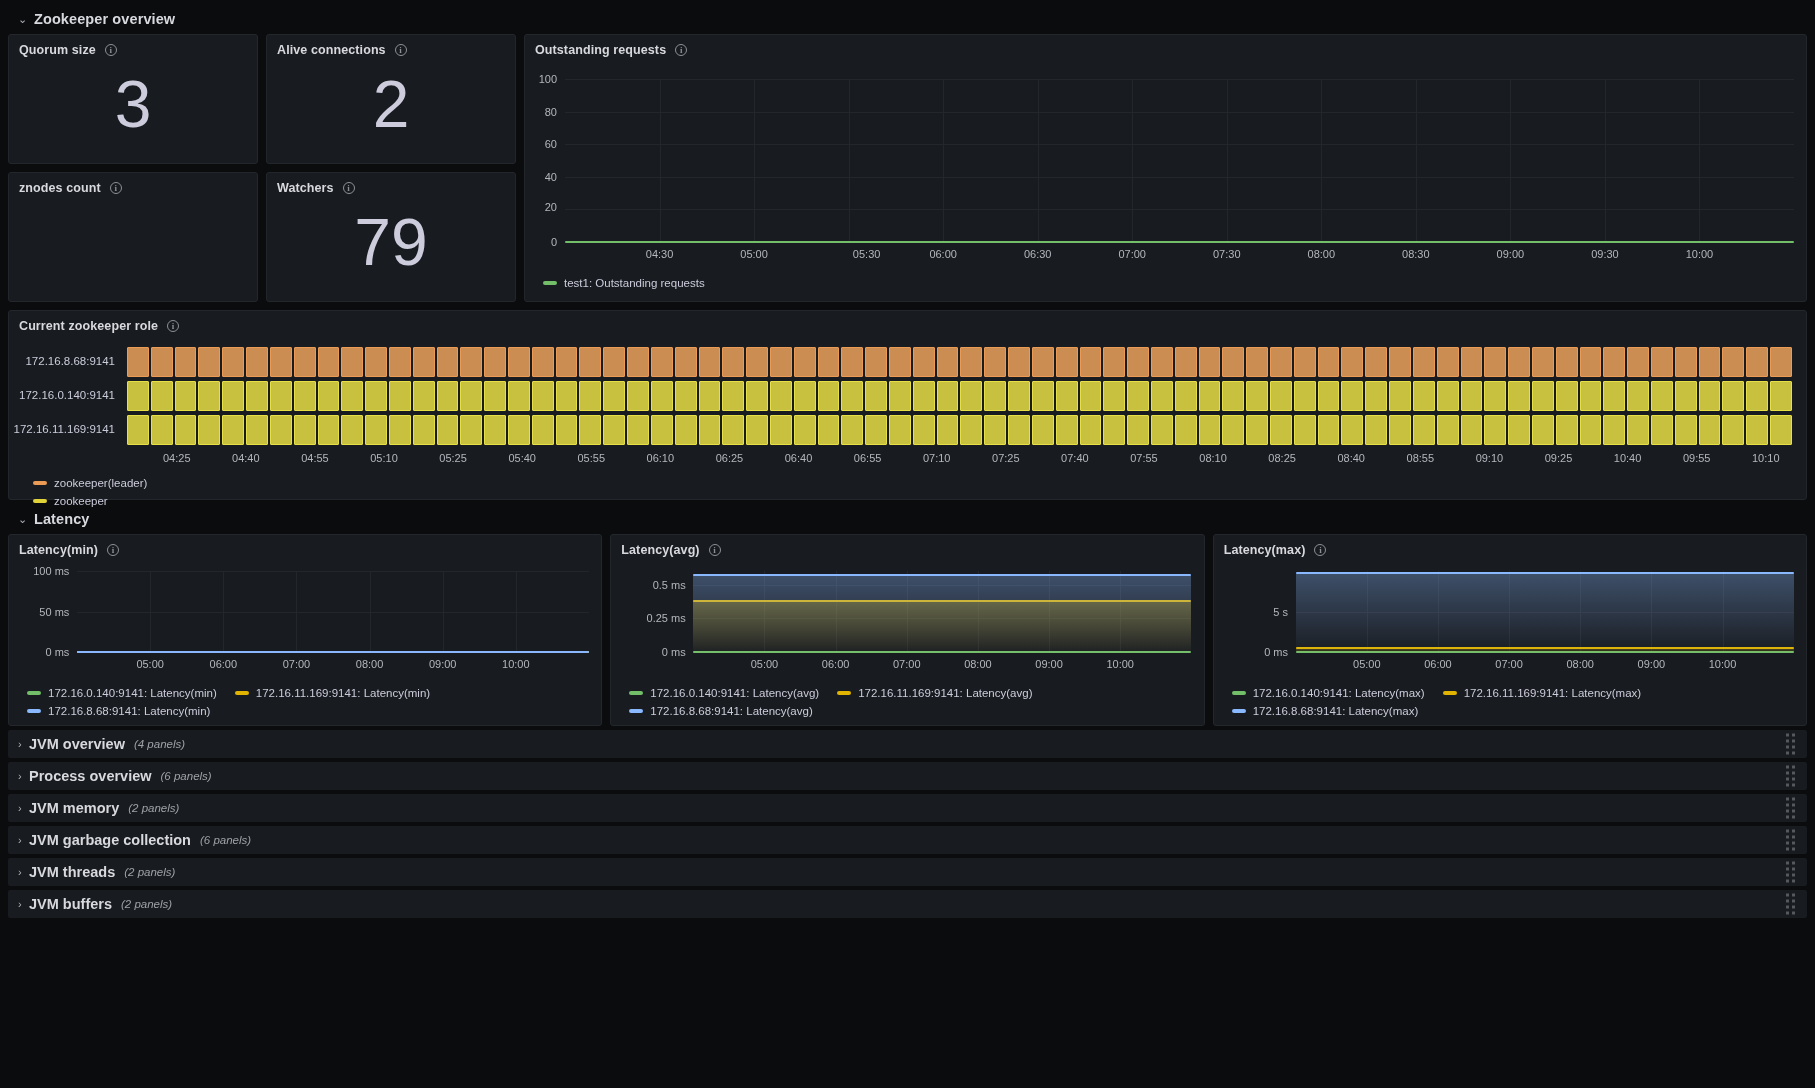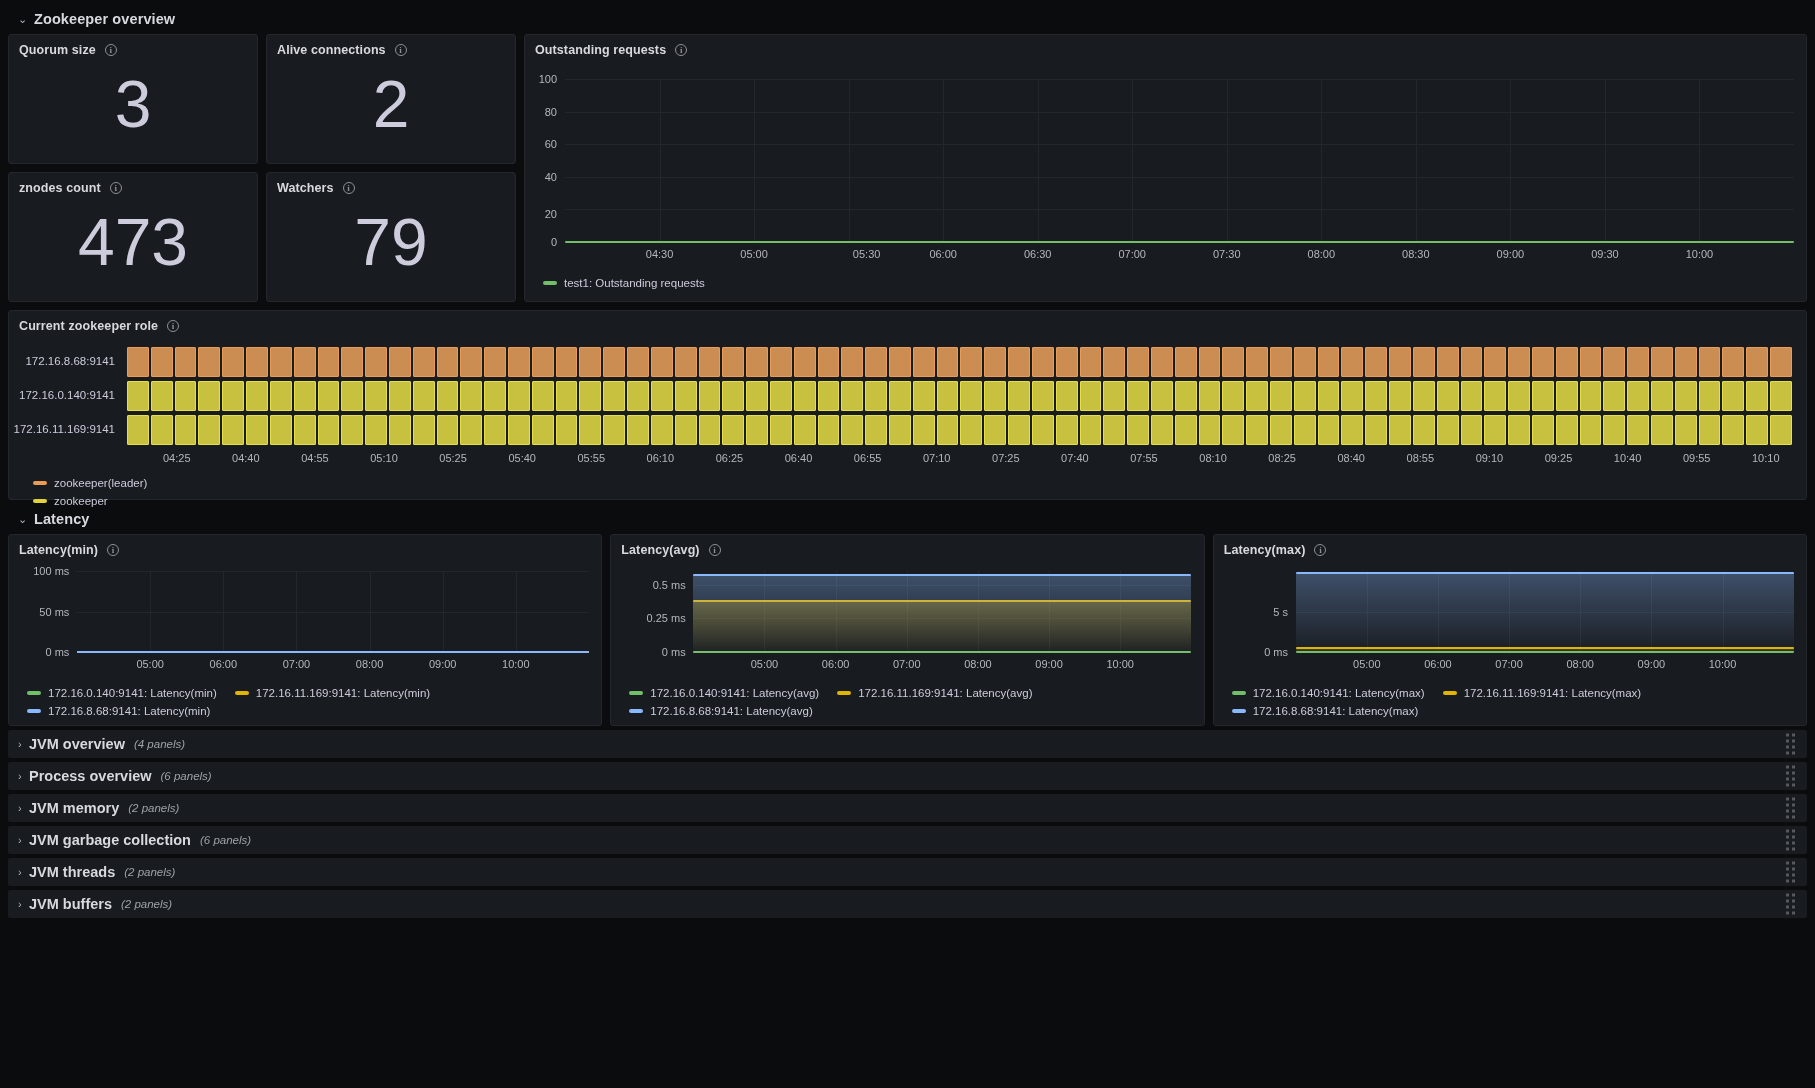--- a/index.html
+++ b/index.html
@@ -130,21 +130,20 @@
           <span>Quorum size</span>
           <span class="info-icon"></span>
         </div>
         <div class="stat-value s1">3</div>
       </div>
       <div class="panel stat-panel" style="height:130px;">
         <div class="panel-title">
           <span>znodes count</span>
           <span class="info-icon"></span>
         </div>
-        <div class="stat-value s2">473</div>
       </div>
     </div>
 
     <div class="stat-col" style="width:250px;">
       <div class="panel stat-panel" style="height:130px;">
         <div class="panel-title">
           <span>Alive connections</span>
           <span class="info-icon"></span>
         </div>
         <div class="stat-value s1">2</div>
@@ -161,21 +160,21 @@
     <div class="panel" style="flex:1 1 auto; height:268px;">
       <div class="panel-title">
         <span>Outstanding requests</span>
         <span class="info-icon"></span>
       </div>
       <div class="ts-plot" id="or-plot" style="position:absolute; left:0; right:6px; top:30px; height:238px;">
           <div style="position:absolute; left:0; right:0; top:0; height:205px;" id="or-inner">
             <div class="gridline-h" style="left:40px; width:1229px; top:177px;"></div>
             <div class="axis-label" style="right:1243px; top:172px;">0</div>
             <div class="gridline-h" style="left:40px; width:1229px; top:144.4px;"></div>
-            <div class="axis-label" style="right:1243px; top:144px;">20</div>
+            <div class="axis-label" style="right:1243px; top:137px;">20</div>
             <div class="gridline-h" style="left:40px; width:1229px; top:111.8px;"></div>
             <div class="axis-label" style="right:1243px; top:106.8px;">40</div>
             <div class="gridline-h" style="left:40px; width:1229px; top:79.2px;"></div>
             <div class="axis-label" style="right:1243px; top:74.2px;">60</div>
             <div class="gridline-h" style="left:40px; width:1229px; top:46.599999999999994px;"></div>
             <div class="axis-label" style="right:1243px; top:41.599999999999994px;">80</div>
             <div class="gridline-h" style="left:40px; width:1229px; top:14px;"></div>
             <div class="axis-label" style="right:1243px; top:9px;">100</div>
             <div class="gridline-v" style="left:134.53846153846155px; top:14px; height:163px;"></div>
             <div class="x-label" style="left:134.53846153846155px; top:184px;">04:30</div>

